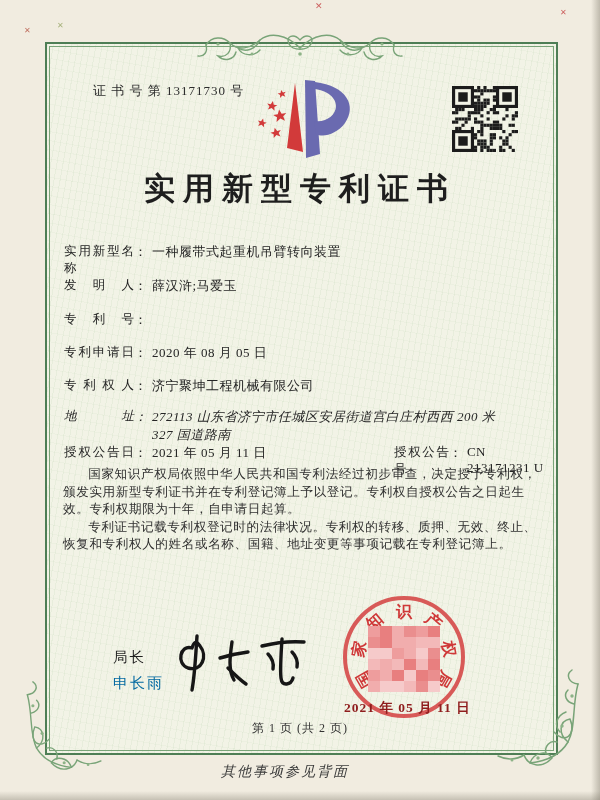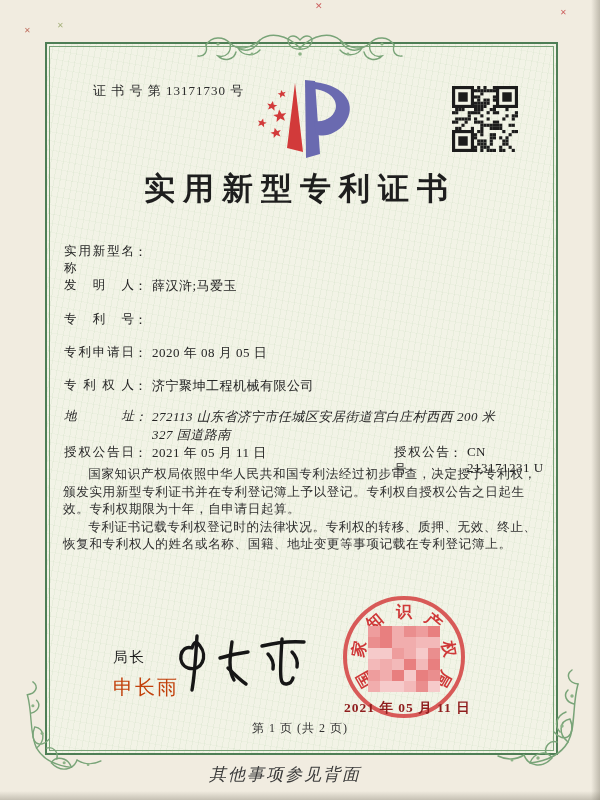--- a/index.html
+++ b/index.html
@@ -18,30 +18,30 @@
   .title{position:absolute;left:0;right:0;top:168px;text-align:center;font-size:31px;font-weight:700;color:#1e1e1e;letter-spacing:8px;}
   .row{position:absolute;left:64px;display:flex;align-items:flex-start;font-size:13px;color:#252525;}
   .lbl{display:inline-block;width:70px;text-align:justify;text-align-last:justify;font-size:12.5px;}
   .colon{display:inline-block;width:13px;}
   .val{margin-left:5px;letter-spacing:.5px;}
   .val2{display:block;}
   .grp2{position:absolute;left:330px;top:0;display:flex;font-size:13px;}
   .paras{position:absolute;left:63px;top:466px;width:479px;font-size:12.6px;line-height:17.5px;color:#303030;letter-spacing:.6px;}
   .paras p{margin:0;text-indent:2em;}
   .sig-role{position:absolute;left:113px;top:648px;font-family:"Liberation Sans","DejaVu Sans",sans-serif;font-size:14.5px;color:#1f1f1f;letter-spacing:2px;}
-  .sig-name{position:absolute;left:113px;top:674px;font-family:"Liberation Sans","DejaVu Sans",sans-serif;font-size:20px;color:#c2410c;letter-spacing:2px;}
+  .sig-name{position:absolute;left:113px;top:674px;font-family:"Liberation Sans","DejaVu Sans",sans-serif;font-size:15px;color:#0369a1;letter-spacing:2px;}
   .sig-svg{position:absolute;left:168px;top:630px;}
   .seal{position:absolute;left:343px;top:596px;width:122px;height:122px;}
   .seal-ring{position:absolute;left:0;top:0;width:114px;height:114px;border:4px solid rgba(212,62,62,.85);border-radius:50%;}
   .seal-ch{position:absolute;font-size:16px;font-weight:700;color:#cf3838;transform-origin:center;}
   .mosaic{position:absolute;left:25px;top:30px;width:72px;height:66px;font-size:0;line-height:0;}
   .mosaic i{display:inline-block;width:12px;height:11px;}
   .seal-date{position:absolute;left:344px;top:699px;font-size:13.5px;font-weight:700;color:#8f1d1d;letter-spacing:1px;}
   .page-no{position:absolute;left:0;right:0;top:720px;text-align:center;font-size:12px;color:#333;letter-spacing:1px;}
-  .back-note{position:absolute;left:0;right:30px;top:763px;text-align:center;font-size:17px;font-style:italic;color:#3a3a3a;letter-spacing:2px;}
+  .back-note{position:absolute;left:0;right:30px;top:763px;text-align:center;font-size:14px;font-style:italic;color:#3a3a3a;letter-spacing:2px;}
   .orn{position:absolute;}
   .speck{position:absolute;font-size:9px;color:#c64848;opacity:.85;}
 </style>
 </head>
 <body>
 
 <div class="page">
 
   <div class="frame-outer">
     <div class="frame-inner"></div>
@@ -231,20 +231,21 @@
       <rect x="0" y="14" width="7" height="7" fill="#1c1c1c"></rect>
       <rect x="1" y="15" width="5" height="5" fill="#f2f3e6"></rect>
       <rect x="2" y="16" width="3" height="3" fill="#1c1c1c"></rect>
     </svg>
 
   <div class="title">实用新型专利证书</div>
 
   <div class="row" style="top:243px;">
     <span class="lbl">实用新型名称</span>
       <span class="colon">：</span>
+    <span class="val">一种履带式起重机吊臂转向装置</span>
   </div>
   <div class="row" style="top:277px;">
     <span class="lbl">发明人</span>
       <span class="colon">：</span>
     <span class="val">薛汉浒;马爱玉</span>
   </div>
   <div class="row" style="top:311px;">
     <span class="lbl">专利号</span>
       <span class="colon">：</span>
   </div>

